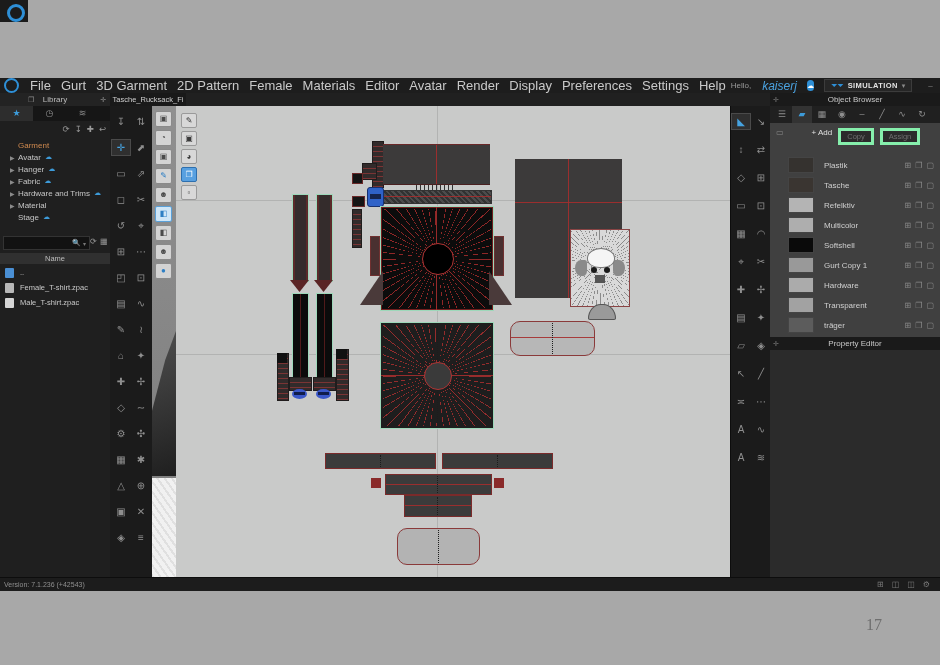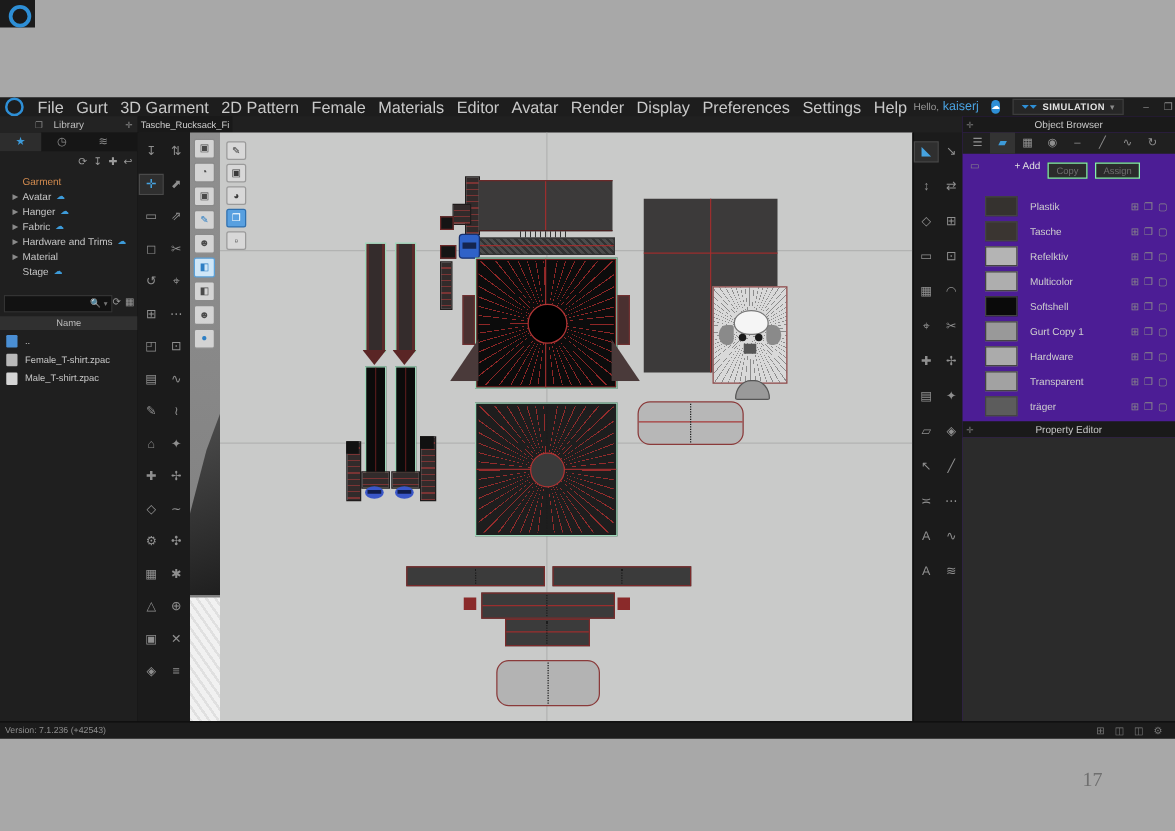--- a/index.html
+++ b/index.html
@@ -10,21 +10,21 @@
   #corner-logo{left:0;top:0;width:28px;height:22px;background:#1b1b1b;}
   #corner-logo .ring{position:absolute;left:7px;top:4px;width:12px;height:12px;border:3px solid #2e8fd6;border-radius:50%;}
   
   #app{left:0;top:78px;width:940px;height:512px;background:#202020;font-size:9px;color:#c7c7c7;}
   
   #menubar{left:0;top:0;width:940px;height:15px;background:#1d1d1d;display:flex;align-items:center;}
   #menu-logo{width:11px;height:11px;border:2.5px solid #2e8fd6;border-radius:50%;margin:0 6px 0 4px;flex:none;}
   .menu-item{padding:0 5px;color:#c9c9c9;font-size:13px;white-space:nowrap;}
   #menubar .spacer{flex:1;}
   #greeting{color:#9a9a9a;font-size:8px;}
-  #username{color:#4aa2e0;font-size:10px;margin-left:3px;}
+  #username{color:#4aa2e0;font-size:12px;margin-left:11px;font-style:italic;}
   #cloud-btn{width:16px;height:11px;background:#2e8fd6;border-radius:6px;margin:0 10px;color:#fff;
              font-size:7px;line-height:11px;text-align:center;}
   #sim-btn{display:flex;align-items:center;gap:4px;border:1px solid #3c3c3c;background:#262626;
            height:11px;padding:0 6px;margin-right:10px;}
   #sim-chevron{color:#2e8fd6;font-size:8px;}
   #sim-label{color:#e2e2e2;font-size:7.5px;font-weight:bold;letter-spacing:.4px;}
   #sim-caret{color:#8a8a8a;font-size:7px;}
   .win-btn{color:#8a8a8a;font-size:8px;padding:0 6px;}
   
   .hdr{top:15px;height:13px;background:#262626;color:#bdbdbd;font-size:8px;display:flex;align-items:center;justify-content:center;}
@@ -87,32 +87,32 @@
      background:repeating-conic-gradient(from 3deg,transparent 0 6.6deg,rgba(200,50,50,.7) 6.6deg 7.4deg);}
   .sb-circle{position:absolute;border-radius:50%;border:1px solid #b03434;}
   #mini-tools{position:absolute;left:5px;top:7px;display:flex;flex-direction:column;gap:3px;}
   .micon{width:14px;height:13px;line-height:13px;text-align:center;background:#d8d8d8;border:1px solid #9a9a9a;
          border-radius:2px;color:#3a3a3a;font-size:8px;}
   .micon.active{background:#58a0e0;border-color:#2e6fae;color:#fff;}
   
   #right-tools{left:730px;top:28px;width:40px;height:471px;background:#1b1b1b;border-left:1px solid #0d0d0d;}
   #right-tools .grid{display:grid;grid-template-columns:18px 18px;gap:13px 2px;justify-content:center;padding-top:8px;}
   
-  #objbrowser{left:770px;top:15px;width:170px;height:484px;background:#4c1d95;}
+  #objbrowser{left:770px;top:15px;width:170px;height:484px;background:#404040;}
   #ob-header{left:0;top:0;width:170px;height:13px;background:#1a1a1a;color:#c9c9c9;font-size:8px;
              display:flex;align-items:center;justify-content:center;}
   #ob-header .pin{position:absolute;left:3px;color:#777;font-size:7px;}
   #ob-tabs{left:0;top:13px;width:170px;height:17px;background:#202020;display:flex;align-items:center;padding-left:2px;}
   .ob-tab{width:20px;text-align:center;font-size:9px;color:#8f8f8f;line-height:17px;height:17px;}
   .ob-tab.active{background:#333;}
   .ob-tab.blue{color:#3d9bd9;}
   #ob-actions{left:0;top:31px;width:170px;height:16px;display:flex;align-items:center;gap:6px;padding-left:6px;}
   #ob-folder{color:#8a8a8a;font-size:8px;}
   #ob-add{color:#e0e0e0;font-size:8px;margin-left:22px;}
-  .ob-dimbtn{color:#6f6f6f;font-size:7.5px;border:1px solid #86efac;padding:1px 6px;background:#2b2b2b;margin-top:8px;}
+  .ob-dimbtn{color:#6f6f6f;font-size:7.5px;border:3px solid #86efac;padding:1px 6px;background:#2b2b2b;margin-top:8px;}
   #ob-section{left:0;top:48px;width:170px;height:13px;background:#1f1f1f;border-top:1px solid #141414;border-bottom:1px solid #141414;
               display:flex;align-items:center;font-size:7.5px;color:#c9c9c9;}
   #ob-section .l{color:#777;font-size:7px;margin-left:4px;}
   #ob-section .title{flex:1;text-align:center;}
   #ob-section .r{color:#777;font-size:7px;margin-right:4px;}
   #fabric-list{left:0;top:62px;width:170px;}
   .fab-row{display:flex;align-items:center;height:20px;}
   .fab-swatch{width:24px;height:14px;margin-left:18px;border:1px solid #444;flex:none;}
   .fab-name{flex:1;margin-left:10px;font-size:8px;color:#cfcfcf;white-space:nowrap;overflow:hidden;}
   .fab-icons{display:flex;gap:4px;margin-right:6px;}

